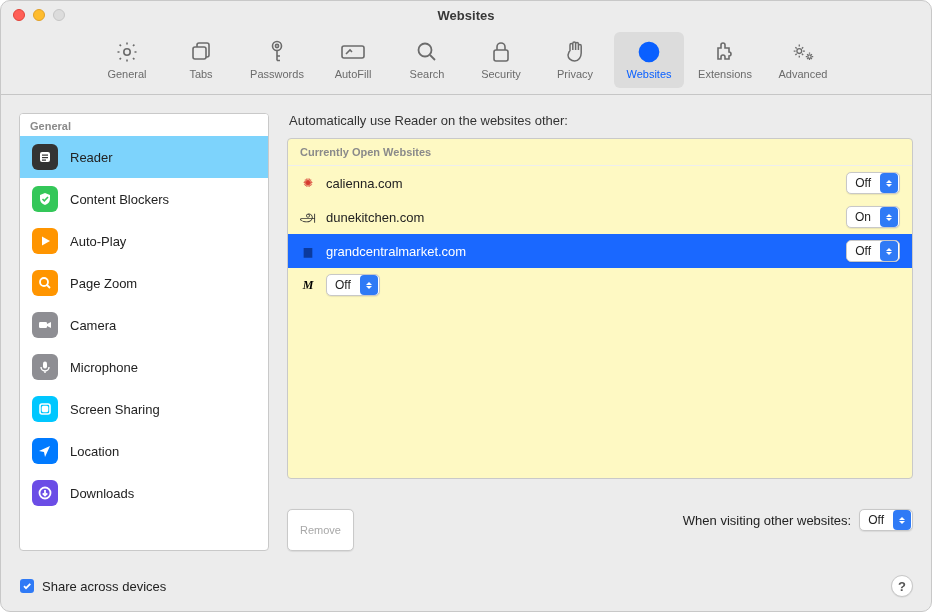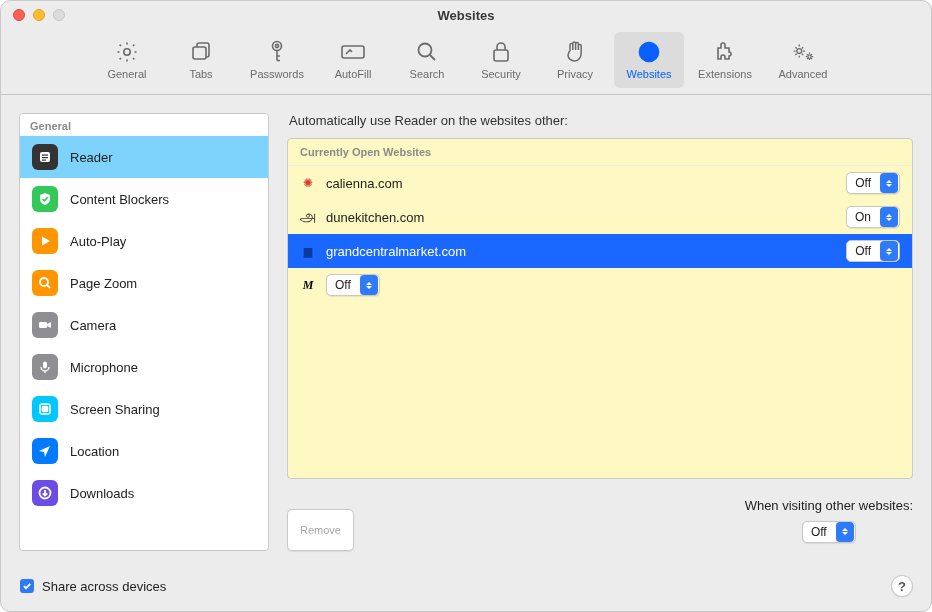--- a/index.html
+++ b/index.html
@@ -161,21 +161,21 @@
   .btn {
     background: #fff;
     border: 1px solid #c9c9c9;
     border-radius: 5px;
     padding: 14px 12px;
     font-size: 11px;
     box-shadow: 0 0.5px 1px rgba(0,0,0,0.08);
     margin-top: 20px;
   }
   .btn.disabled { color: #a8a8a8; }
-  .right-group { display:flex; align-items:center; gap:8px;flex-direction:column; }
+  .right-group { display:flex; align-items:center; gap:8px; }
 
   .footer {
     padding: 6px 18px 14px 19px;
     display:flex; align-items:center; justify-content:space-between;
   }
   .checkbox {
     display:flex; align-items:center; gap:8px; font-size:13px;
   }
   .cb {
     width:14px; height:14px; border-radius:3px;

